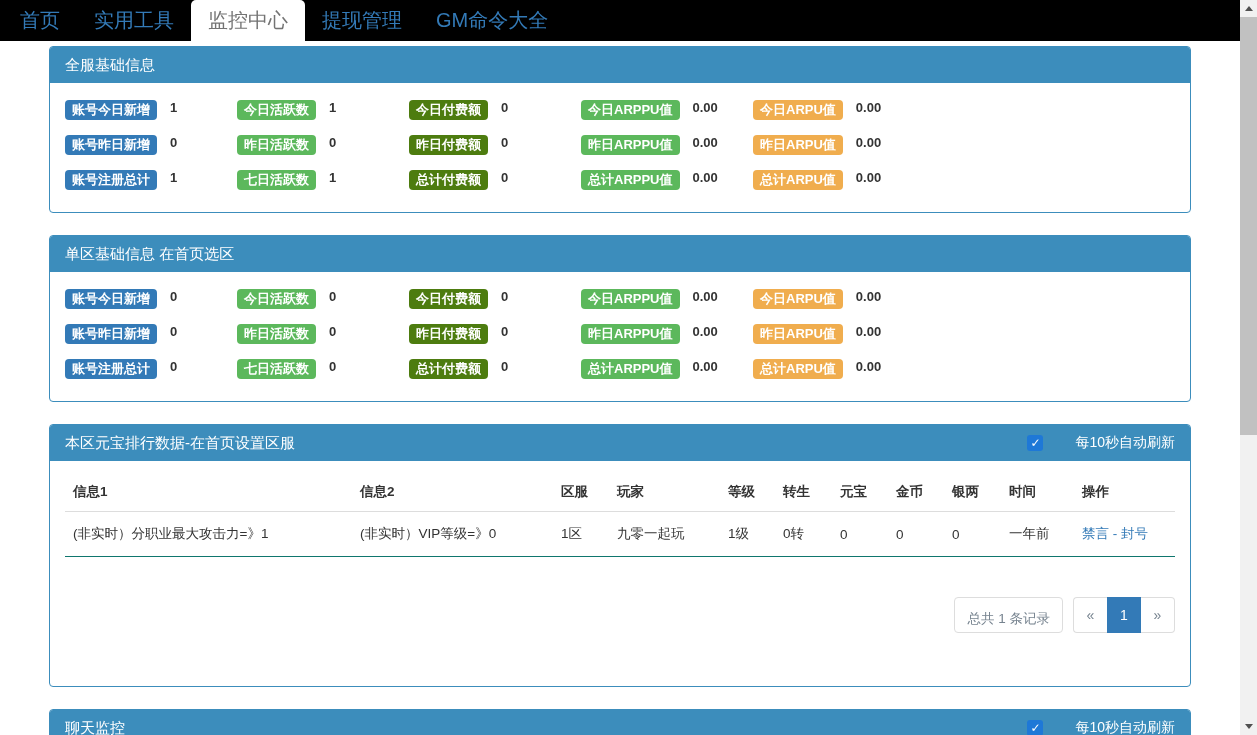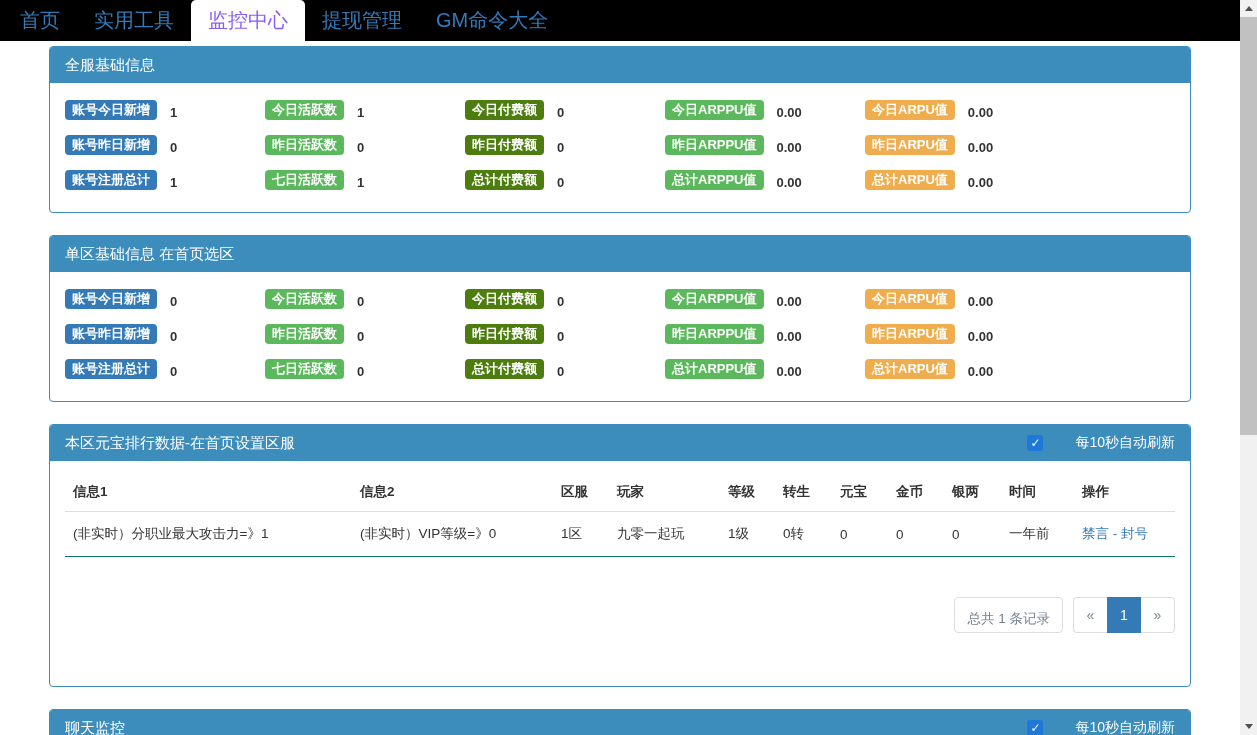--- a/index.html
+++ b/index.html
@@ -11,21 +11,21 @@
   }
   .content-area { width: 1240px; }
 
   
   .topnav { background: #000; height: 41px; display: flex; padding-left: 3px; }
   .nav-item {
     padding: 0 17px; line-height: 41px; font-size: 20px; color: #337ab7;
     cursor: pointer; white-space: nowrap;
   }
   .nav-item.active {
-    background: #fff; color: #8b5cf6; border-radius: 5px 5px 0 0;
+    background: #fff; color: #737373; border-radius: 5px 5px 0 0;
   }
 
   .container { width: 1142px; margin: 0 auto; padding-top: 5px; }
 
   
   .panel { border: 1px solid #3c8dbc; border-radius: 4px; margin-bottom: 22px; background: #fff; }
   .panel-heading {
     background: #3c8dbc; color: #fff; height: 36px; padding: 0 15px;
     font-size: 15px; display: flex; align-items: center; justify-content: space-between;
     border-radius: 3px 3px 0 0;
@@ -35,21 +35,21 @@
     width: 16px; height: 16px; background: #1e78d7; border-radius: 3px;
     color: #fff; font-size: 12px; line-height: 16px; text-align: center;
     cursor: pointer; font-weight: bold;
   }
   .auto-refresh-label { margin-left: 32px; font-size: 14px; color: #fff; }
 
   
   .stat-body { padding: 17px 15px 22px; }
   .stat-row { display: flex; margin-bottom: 15px; }
   .stat-row:last-child { margin-bottom: 0; }
-  .stat-cell { width: 200px; display: flex; align-items: flex-end; }
+  .stat-cell { width: 172px; display: flex; align-items: flex-start; }
   .badge-lbl {
     color: #fff; font-weight: bold; font-size: 13px; padding: 3px 7px;
     border-radius: 4px; white-space: nowrap; line-height: 14px;
   }
   .b-blue { background: #337ab7; }
   .b-green { background: #5cb85c; }
   .b-lblue { background: #4d7c0f; }
   .b-orange { background: #f0ad4e; }
   .stat-val { margin-left: 13px; font-weight: bold; font-size: 13px; color: #333; }
 

